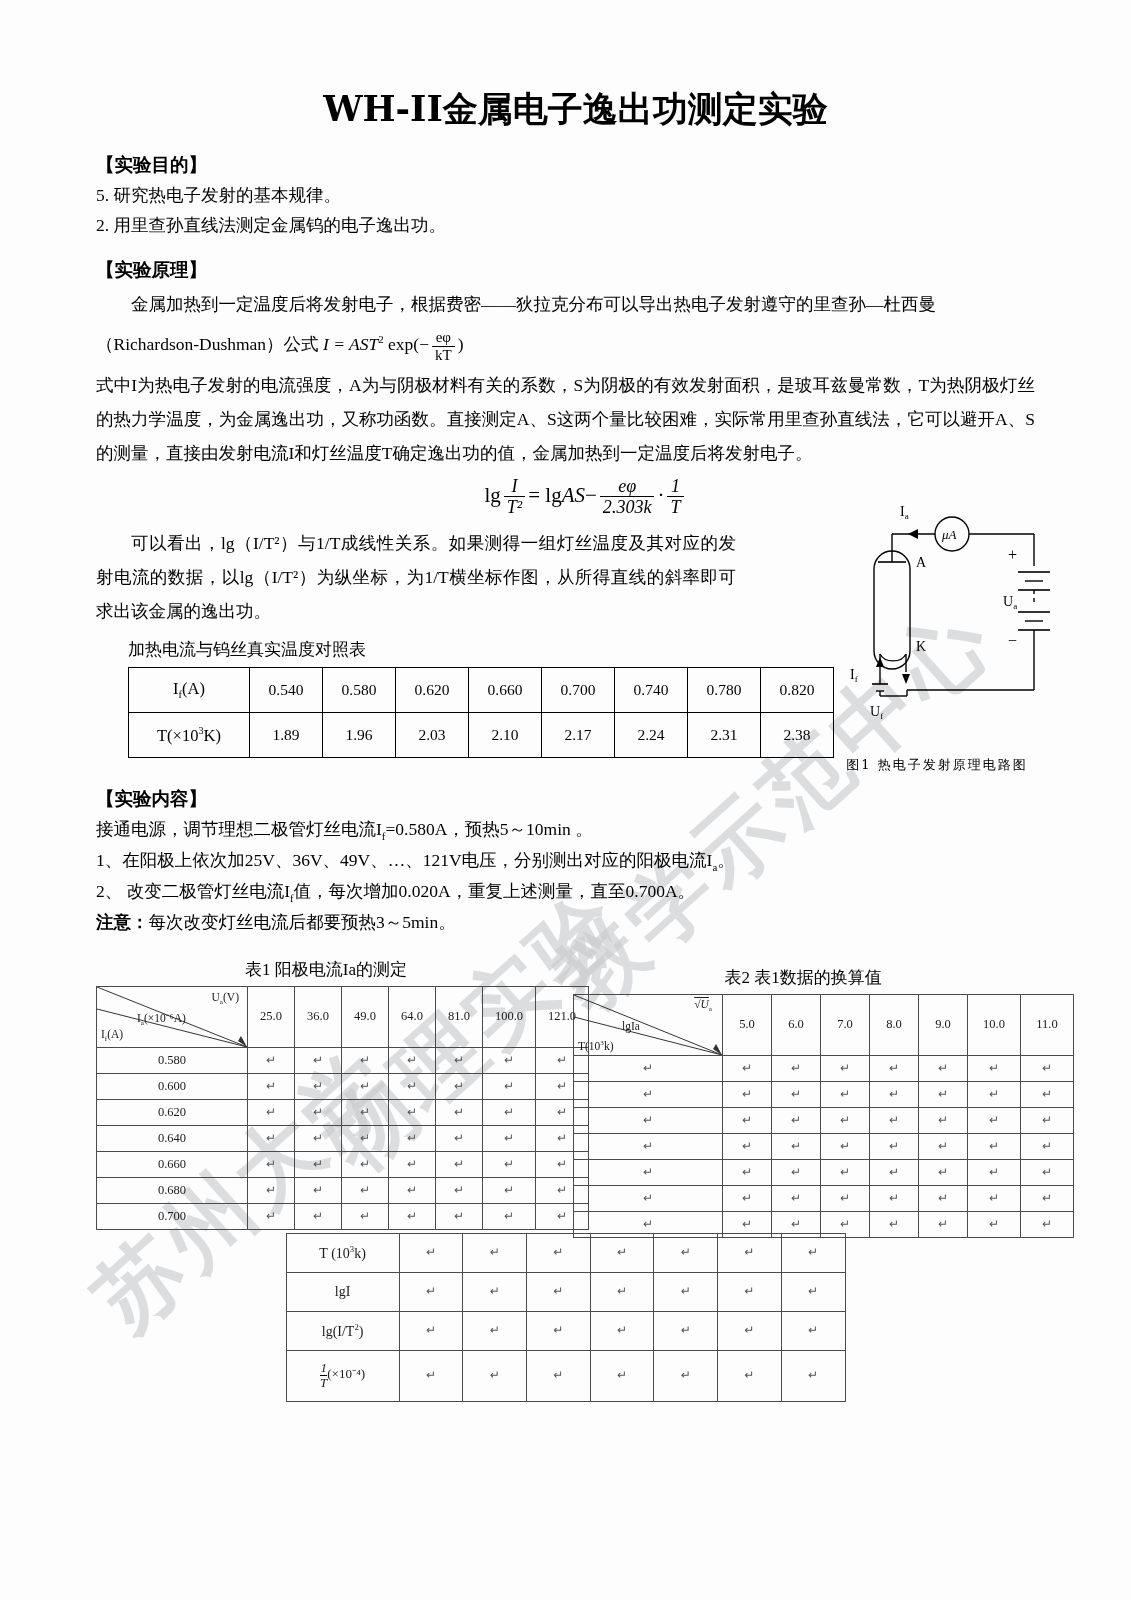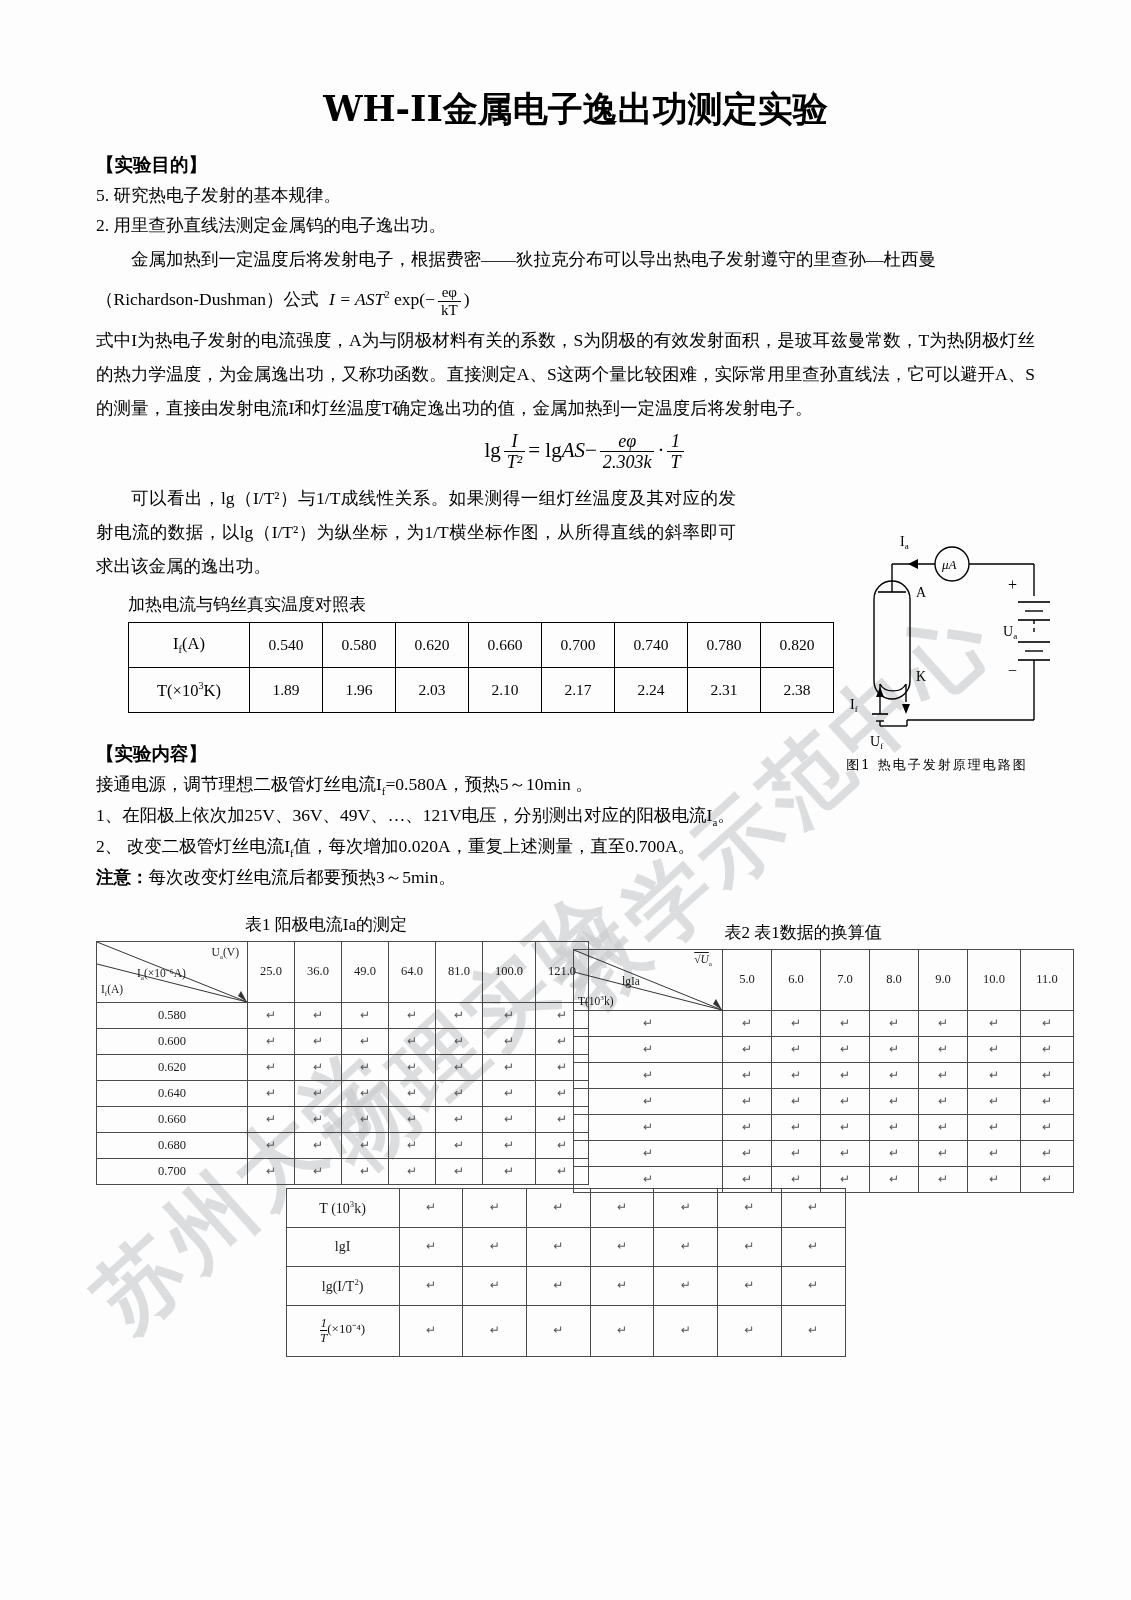--- a/index.html
+++ b/index.html
@@ -114,21 +114,21 @@
     font-weight: normal;
   }
   #temp-table { margin-left: 128px; }
   #temp-table td { height: 42px; }
   #temp-table td.lbl { width: 118px; font-size: 16.5px; }
   #temp-table td.val { width: 70px; }
 
   
   .circuit-wrap {
     position: absolute;
-    left: 812px; top: 524px;
+    left: 812px; top: 494px;
     width: 250px; height: 270px;
     z-index: 3;
   }
   .circuit-cap {
     position: absolute;
     left: 812px; top: 756px;
     width: 250px;
     text-align: center;
     font-size: 13px;
     letter-spacing: 2px;
@@ -192,26 +192,27 @@
   </div>
 
   <div class="content">
 
     <h1 class="doc-title">WH-II金属电子逸出功测定实验</h1>
 
     <div class="sec-head">【实验目的】</div>
     <div class="body-line">5. 研究热电子发射的基本规律。</div>
     <div class="body-line">2. 用里查孙直线法测定金属钨的电子逸出功。</div>
 
+    <div class="sec-head">【实验原理】</div>
 
     <div class="para indent">金属加热到一定温度后将发射电子，根据费密——狄拉克分布可以导出热电子发射遵守的里查孙—杜西曼</div>
 
     <div class="para" style="line-height:2.2;">
       <span>（Richardson-Dushman）公式</span>
-      <span style="margin-left:6px;">
+      <span style="margin-left:0;">
         <span class="formula-inline">I = AST</span><sup class="sm">2</sup>
         <span style="font-style:normal;">exp(−</span><span class="frac"><span class="num">eφ</span><span class="den">kT</span></span><span style="font-style:normal;">)</span>
       </span>
     </div>
 
     <div class="para">式中I为热电子发射的电流强度，A为与阴极材料有关的系数，S为阴极的有效发射面积，是玻耳兹曼常数，T为热阴极灯丝的热力学温度，为金属逸出功，又称功函数。直接测定A、S这两个量比较困难，实际常用里查孙直线法，它可以避开A、S的测量，直接由发射电流I和灯丝温度T确定逸出功的值，金属加热到一定温度后将发射电子。</div>
 
     <div class="formula-block">
       <span style="font-style:normal;">lg</span><span class="frac"><span class="num">I</span><span class="den">T²</span></span><span style="font-style:normal;">= lg</span><span>AS</span><span style="font-style:normal;">−</span><span class="frac"><span class="num">eφ</span><span class="den">2.303k</span></span><span style="font-style:normal;">·</span><span class="frac"><span class="num">1</span><span class="den">T</span></span>
     </div>

